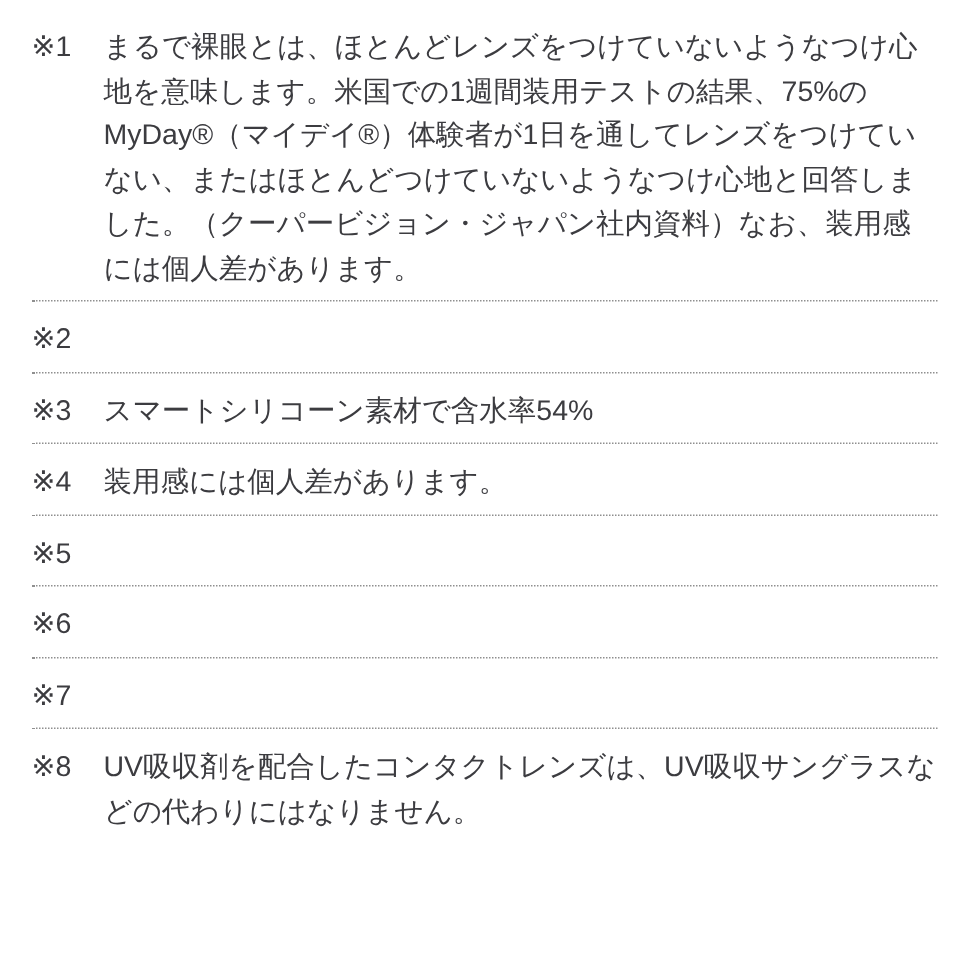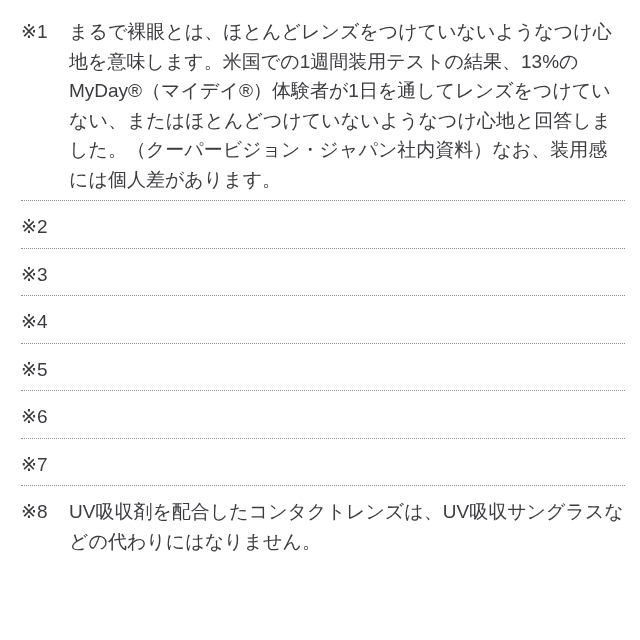--- a/index.html
+++ b/index.html
@@ -40,33 +40,35 @@
     overflow-wrap: break-word;
   }
 </style>
 </head>
 <body>
 
 <div class="page">
 
   <div class="note">
     <span class="marker">※1</span>
-    <div class="body">まるで裸眼とは、ほとんどレンズをつけていないようなつけ心地を意味します。米国での1週間装用テストの結果、13%のMyDay®（マイデイ®）体験者が1日を通してレンズをつけていない、またはほとんどつけていないようなつけ心地と回答しました。（クーパービジョン・ジャパン社内資料）なお、装用感には個人差があります。</div>
+    <div class="body">まるで裸眼とは、ほとんどレンズをつけていないようなつけ心地を意味します。米国での1週間装用テストの結果、75%のMyDay®（マイデイ®）体験者が1日を通してレンズをつけていない、またはほとんどつけていないようなつけ心地と回答しました。（クーパービジョン・ジャパン社内資料）なお、装用感には個人差があります。</div>
   </div>
 
   <div class="note">
     <span class="marker">※2</span>
   </div>
 
   <div class="note">
     <span class="marker">※3</span>
+    <div class="body">スマートシリコーン素材で含水率54%</div>
   </div>
 
   <div class="note">
     <span class="marker">※4</span>
+    <div class="body">装用感には個人差があります。</div>
   </div>
 
   <div class="note">
     <span class="marker">※5</span>
   </div>
 
   <div class="note">
     <span class="marker">※6</span>
   </div>
 

